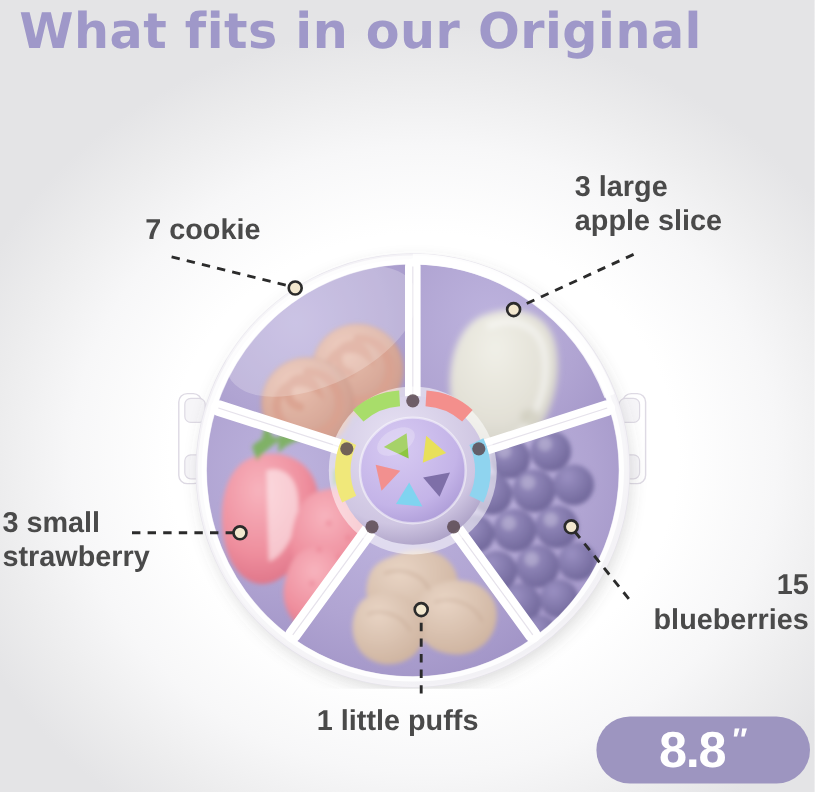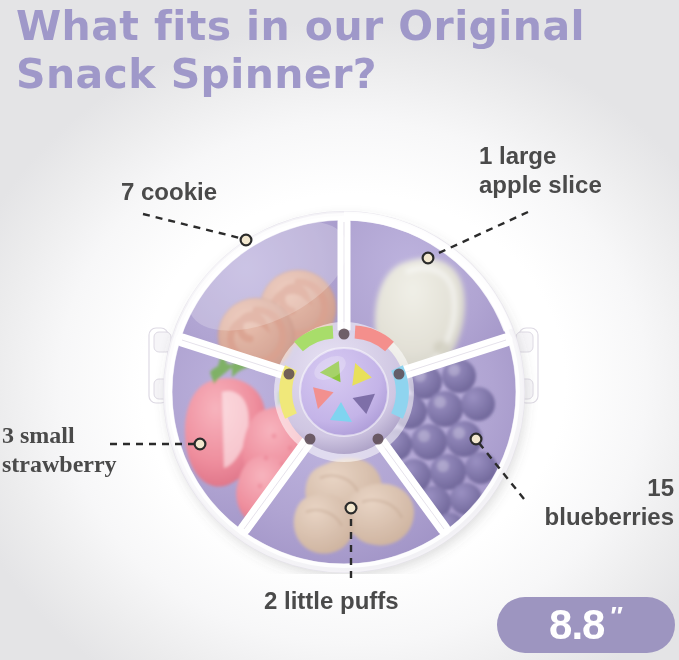--- a/index.html
+++ b/index.html
@@ -35,21 +35,21 @@
     position: absolute;
     font-family: "Liberation Sans", sans-serif;
     font-weight: 700;
     font-size: 24px;
     line-height: 29px;
     color: #4a4a4a;
     white-space: pre-line;
   }
   #lbl-cookie     { left: 121px; top: 177px; }
   #lbl-apple      { left: 479px; top: 141px; }
-  #lbl-strawberry { left: 2px;   top: 421px; font-family: Liberation Serif, serif; }
+  #lbl-strawberry { left: 2px;   top: 421px; }
   #lbl-blueberry  { left: 506px; top: 473px; text-align: right; width: 168px; }
   #lbl-puffs      { left: 264px; top: 586px; }
 
   
   .leader { position: absolute; left: 0; top: 0; width: 679px; height: 660px; pointer-events: none; }
 
   
   .badge {
     position: absolute;
     left: 497px; top: 597px;
@@ -81,21 +81,20 @@
   
   #product { position: absolute; left: 148px; top: 196px; width: 392px; height: 378px; }
 </style>
 </head>
 <body>
 
 <div id="page">
 
   <div class="title">
     <span class="l1">What fits in our Original</span>
-    <span class="l2">Snack Spinner?</span>
   </div>
 
   <div id="product">
     <svg width="392" height="378" viewBox="0 0 392 378">
       <defs>
         <radialGradient id="lidG" cx="38%" cy="28%" r="78%">
           <stop offset="0%" stop-color="#ffffff"></stop>
           <stop offset="62%" stop-color="#f6f5f8"></stop>
           <stop offset="100%" stop-color="#dfdde6"></stop>
         </radialGradient>
@@ -343,26 +342,26 @@
     <g fill="#f3e8cf" stroke="#2b2b2b" stroke-width="2.2">
       <circle cx="246" cy="240" r="5.4"></circle>
       <circle cx="428" cy="258" r="5.4"></circle>
       <circle cx="200" cy="444" r="5.4"></circle>
       <circle cx="476" cy="439" r="5.4"></circle>
       <circle cx="351" cy="508" r="5.4"></circle>
     </g>
   </svg>
 
   <div class="label" id="lbl-cookie">7 cookie</div>
-  <div class="label" id="lbl-apple">1 large
+  <div class="label" id="lbl-apple">3 large
 apple slice</div>
   <div class="label" id="lbl-strawberry">3 small
 strawberry</div>
   <div class="label" id="lbl-blueberry">15
 blueberries</div>
-  <div class="label" id="lbl-puffs">2 little puffs</div>
+  <div class="label" id="lbl-puffs">1 little puffs</div>
 
   <div class="badge">
     <span class="num">8.8</span>
     <span class="unit">″</span>
   </div>
 
 </div>
 
 </body></html>

